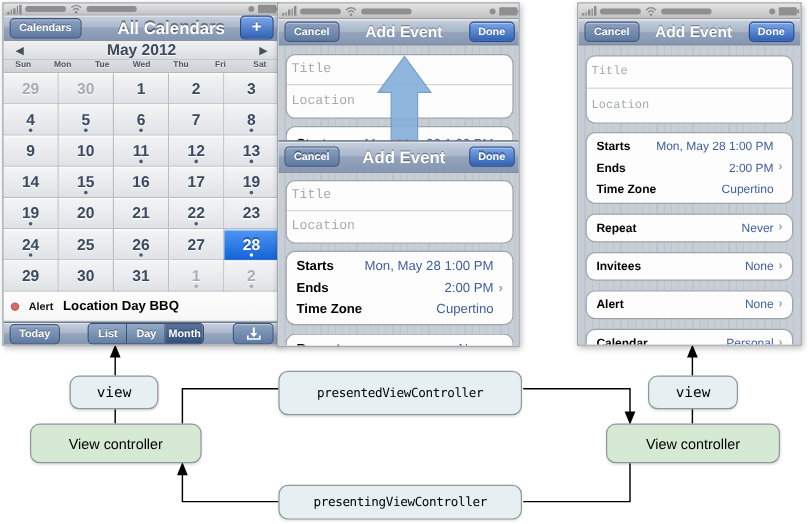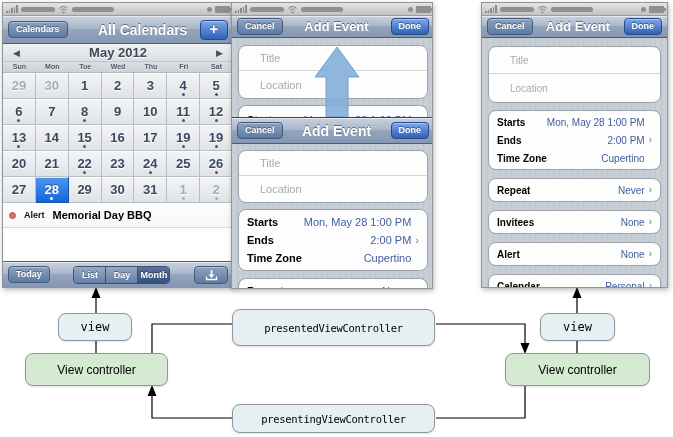--- a/index.html
+++ b/index.html
@@ -41,21 +41,21 @@
   #phone-cal .nav-title{font-size:14px;margin-left:18px;}
   .month-header{height:17px;display:flex;align-items:center;justify-content:space-between;
                 padding:0 10px;background:linear-gradient(#f0f1f3,#dbdee1);
                 border-bottom:1px solid #c2c6ca;}
   .month-title{font-size:13px;font-weight:bold;color:#3c4a5c;text-shadow:0 1px 0 #fff;}
   .month-arrow{font-size:9px;color:#454f5e;}
   .weekday-row{height:10px;display:grid;grid-template-columns:repeat(7,1fr);
                background:linear-gradient(#dcdfe2,#cdd1d5);border-bottom:1px solid #b4b9bf;}
   .weekday-row span{font-size:7px;font-weight:bold;color:#4c5663;text-align:center;line-height:10px;
                     text-shadow:0 1px 0 rgba(255,255,255,.7);}
-  .cal-grid{display:grid;grid-template-columns:repeat(7,1fr);grid-auto-rows:26px;}
+  .cal-grid{display:grid;grid-template-columns:repeat(5,1fr);grid-auto-rows:26px;}
   .cal-cell{position:relative;background:linear-gradient(#f3f4f6,#e0e3e6);
             border-right:1px solid #b9bec4;border-bottom:1px solid #b9bec4;box-sizing:border-box;
             box-shadow:inset 0 1px 0 rgba(255,255,255,.8);
             display:flex;align-items:center;justify-content:center;}
   .cal-cell .num{font-size:13px;font-weight:bold;color:#39495f;text-shadow:0 1px 0 #fff;}
   .cal-cell.muted .num{color:#a4adb7;}
   .cal-cell.selected{background:linear-gradient(#4f97f2,#1365d9);border-color:#0f55b5;}
   .cal-cell.selected .num{color:#fff;text-shadow:0 -1px 0 rgba(0,0,0,.35);}
   .cal-dot{position:absolute;left:50%;bottom:2px;width:3px;height:3px;margin-left:-1.5px;
            border-radius:50%;background:#49596f;visibility:hidden;}
@@ -79,21 +79,21 @@
        text-shadow:0 -1px 0 rgba(0,0,0,.4);}
   .seg:last-child{border-right:none;}
   .seg.active{background:linear-gradient(#5b7299,#33507d);}
   .icon-btn{width:34px;height:18px;display:flex;align-items:center;justify-content:center;
             background:linear-gradient(#8ca1c1,#5e7aa2);border:1px solid #47597a;border-radius:4px;
             box-shadow:inset 0 1px 0 rgba(255,255,255,.35);}
 
   
   .pinstripe{background:repeating-linear-gradient(90deg,#c8ced6 0 5px,#bec5ce 5px 6px);}
   .group{background:#fdfdfd;border:1px solid #9fa4ab;border-radius:8px;overflow:hidden;}
-  .field-row{padding:0 21px;display:flex;align-items:center;color:#a6aab1;}
+  .field-row{padding:0 4px;display:flex;align-items:center;color:#a6aab1;font-family:Liberation Mono, monospace;}
   .field-sep{border-top:1px solid #d5d5d5;}
   .kv-row{display:flex;align-items:center;padding:0 8px;}
   .row-label{font-weight:bold;color:#000;}
   .row-value{margin-left:auto;color:#3f5e9e;white-space:nowrap;}
   .chev{color:#9aa0a8;font-weight:bold;margin-left:4px;line-height:1;}
   .chev.ghost{visibility:hidden;}
 
   
   #phone-mid{left:231px;top:2px;width:202px;height:287px;}
   #phone-mid .screen1{position:absolute;left:0;top:0;width:202px;height:114px;overflow:hidden;}
@@ -331,21 +331,21 @@
         </div>
         <div class="cal-cell muted has-dot">
           <span class="num">2</span>
           <span class="cal-dot"></span>
         </div>
       </div>
     <div class="event-area">
       <div class="event-row">
         <span class="event-dot"></span>
         <span class="event-time">Alert</span>
-        <span class="event-title">Memorial Day BBQ</span>
+        <span class="event-title">Location Day BBQ</span>
       </div>
     </div>
     <div class="toolbar">
       <button class="nav-btn">Today</button>
       <span class="flexspace"></span>
       <div class="segmented">
         <span class="seg">List</span>
         <span class="seg">Day</span>
         <span class="seg active">Month</span>
       </div>

